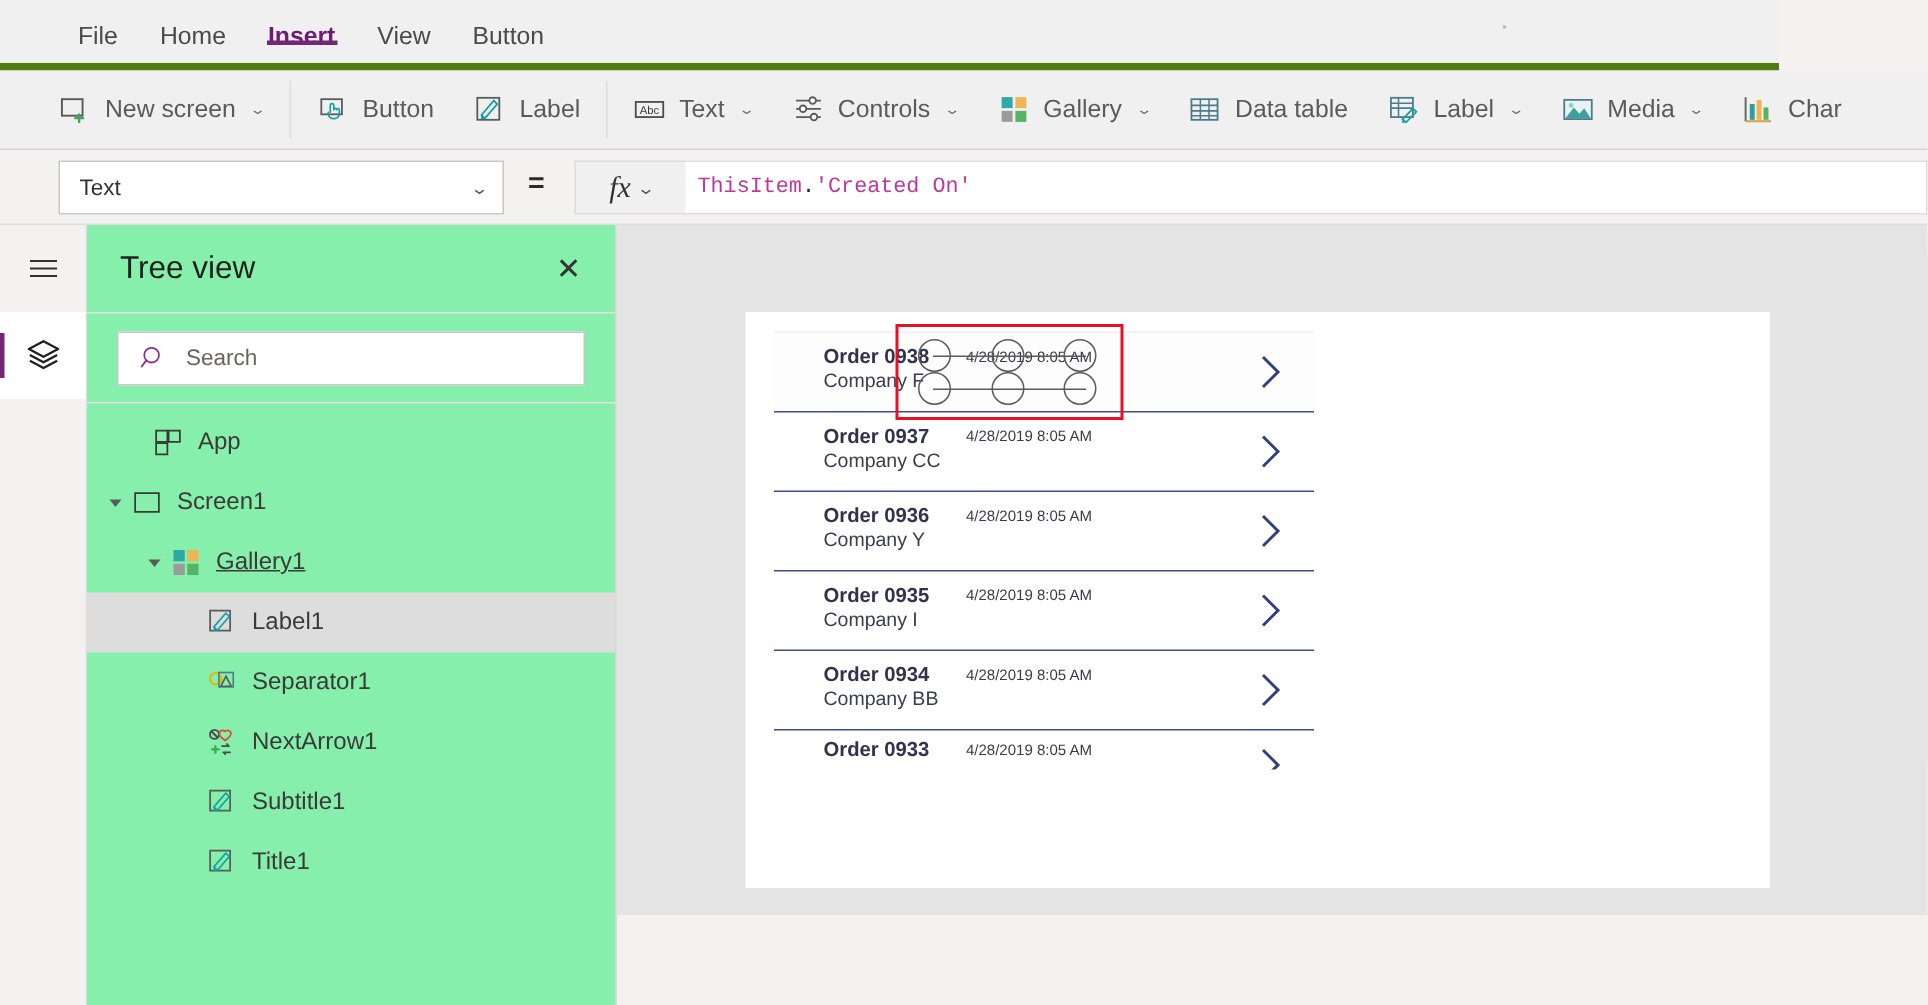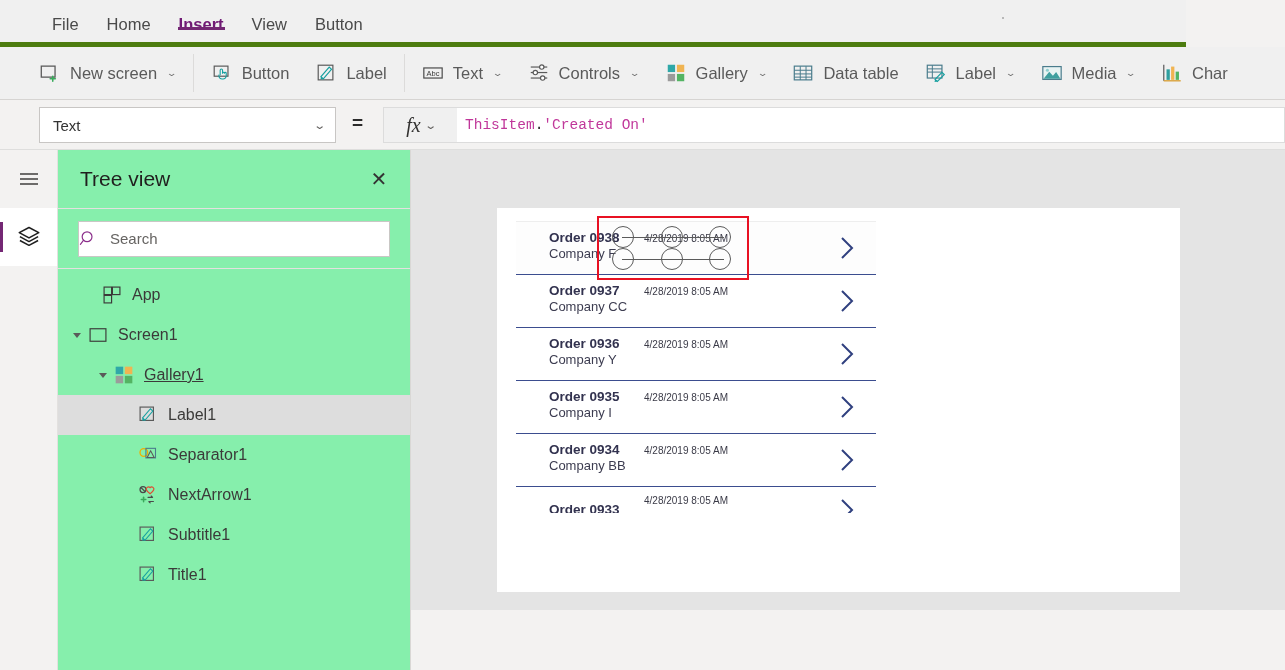--- a/index.html
+++ b/index.html
@@ -270,20 +270,21 @@
     justify-content: center;
   }
   .search-box {
     width: 312px; height: 36px;
     background: #ffffff;
     border: 1px solid #c9c7c5;
     box-sizing: border-box;
     display: flex;
     align-items: center;
     gap: 12px;
+    padding-left: 14px;
     cursor: text;
   }
   .search-ph {
     font-size: 15px;
     color: #666462;
   }
   .tree-list {
     padding-top: 6px;
   }
   .tree-row {
@@ -749,21 +750,21 @@
             <div class="g-title">Order 0934</div>
             <div class="g-sub">Company BB</div>
           </div>
           <div class="g-date">4/28/2019 8:05 AM</div>
           <svg class="g-chev" width="22" height="26" viewBox="0 0 22 26">
             <path d="M6 3 L16 13 L6 23" fill="none" stroke="#30407f" stroke-width="2"></path>
           </svg>
         </div>
 
         <div class="grow last" style="height:26px;overflow:hidden;">
-          <div class="g-titlewrap" style="top:5px;margin-top:10px;">
+          <div class="g-titlewrap" style="top:5px;">
             <div class="g-title">Order 0933</div>
             <div class="g-sub"></div>
           </div>
           <div class="g-date" style="top:8px;">4/28/2019 8:05 AM</div>
           <svg class="g-chev" width="22" height="26" viewBox="0 0 22 26" style="top:10px;">
             <path d="M6 3 L16 13 L6 23" fill="none" stroke="#30407f" stroke-width="2"></path>
           </svg>
         </div>
 
       </div>

